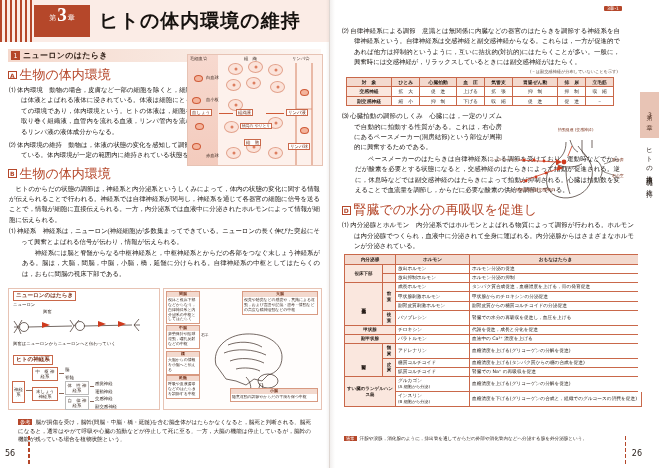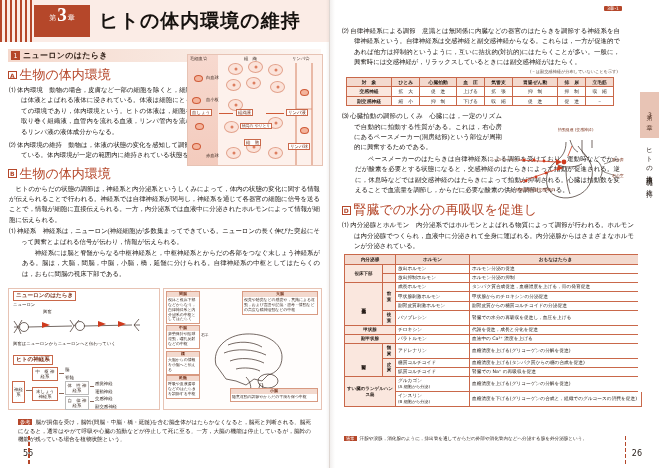--- a/index.html
+++ b/index.html
@@ -179,21 +179,21 @@
   .refbadge {
     background:#b5472a;color:#fff;font-size:5.2px;padding:0 2px;
     margin-right:3px;font-family:"DejaVu Sans",sans-serif;
   }
 
   
   .folio {
     position:absolute; bottom:10px; font-size:8px; color:#2a211c;
     font-family:"DejaVu Sans",sans-serif;
   }
-  .folio-l { left:23px; }
+  .folio-l { left:5px; }
   .folio-r { right:18px; }
   .folio-rule {
     position:absolute; bottom:4px; width:1.5px; height:28px;
     background: repeating-linear-gradient(180deg,#b5472a 0 4px, transparent 4px 6px);
   }
   .folio-rule-l { left:28px; }
   .folio-rule-r { right:34px; }
 
   
   .topbadge {

